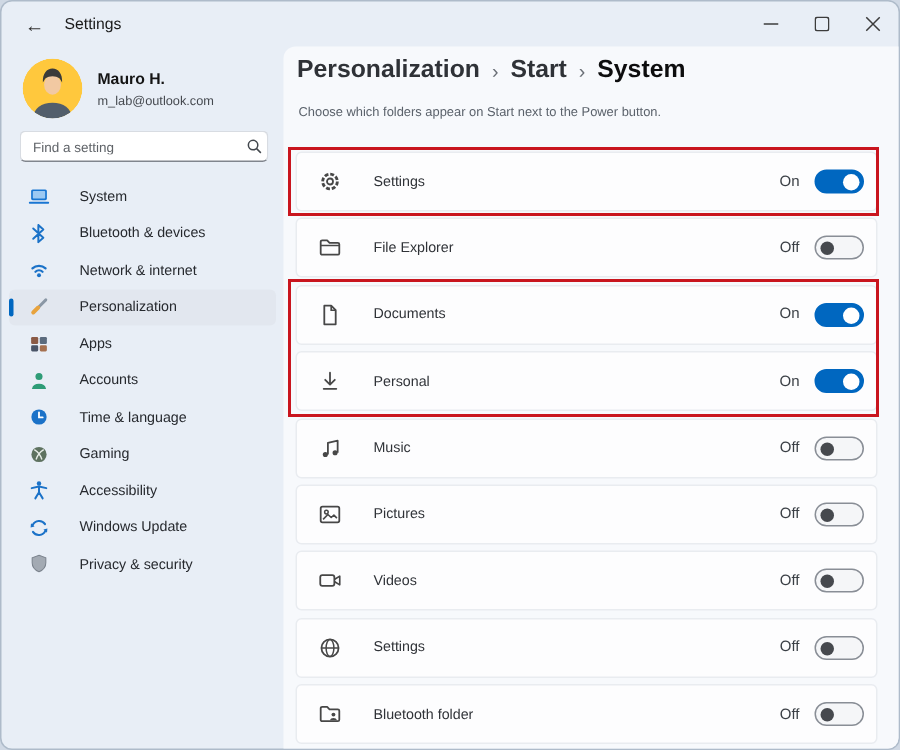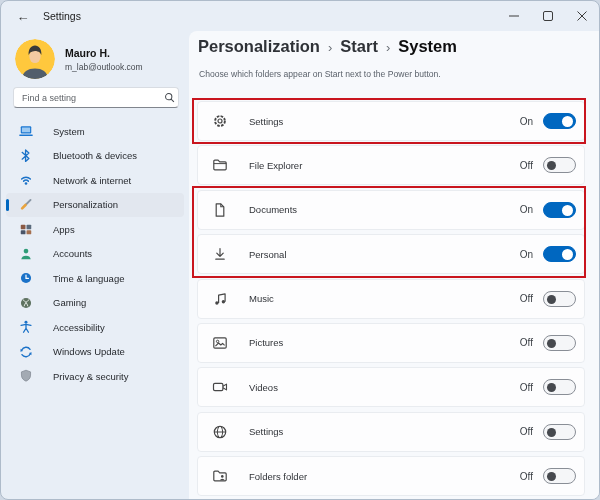--- a/index.html
+++ b/index.html
@@ -358,21 +358,21 @@
       </div>
 
       <div class="row">
         <span class="ricon">
           <svg viewBox="0 0 16 16" width="16" height="16">
               <path d="M1.8,4.2 a1,1 0 0 1 1,-1 h3.3 l1.6,1.7 h5.5 a1,1 0 0 1 1,1 v5.9 a1,1 0 0 1 -1,1 H2.8 a1,1 0 0 1 -1,-1 Z" fill="none" stroke="#474747" stroke-width="1.2" stroke-linejoin="round"></path>
               <circle cx="10.3" cy="8.4" r="1.3" fill="#474747"></circle>
               <path d="M7.9,12.2 a2.5,2.1 0 0 1 4.8,0 Z" fill="#474747"></path>
             </svg>
         </span>
-        <span class="rlabel">Folders folder</span>
+        <span class="rlabel">Bluetooth folder</span>
         <span class="rstate">Off</span>
         <span class="toggle" data-state="Off">
             <span class="knob"></span>
           </span>
       </div>
 
     </div>
   </div>
 
   <div class="anno a1"></div>

